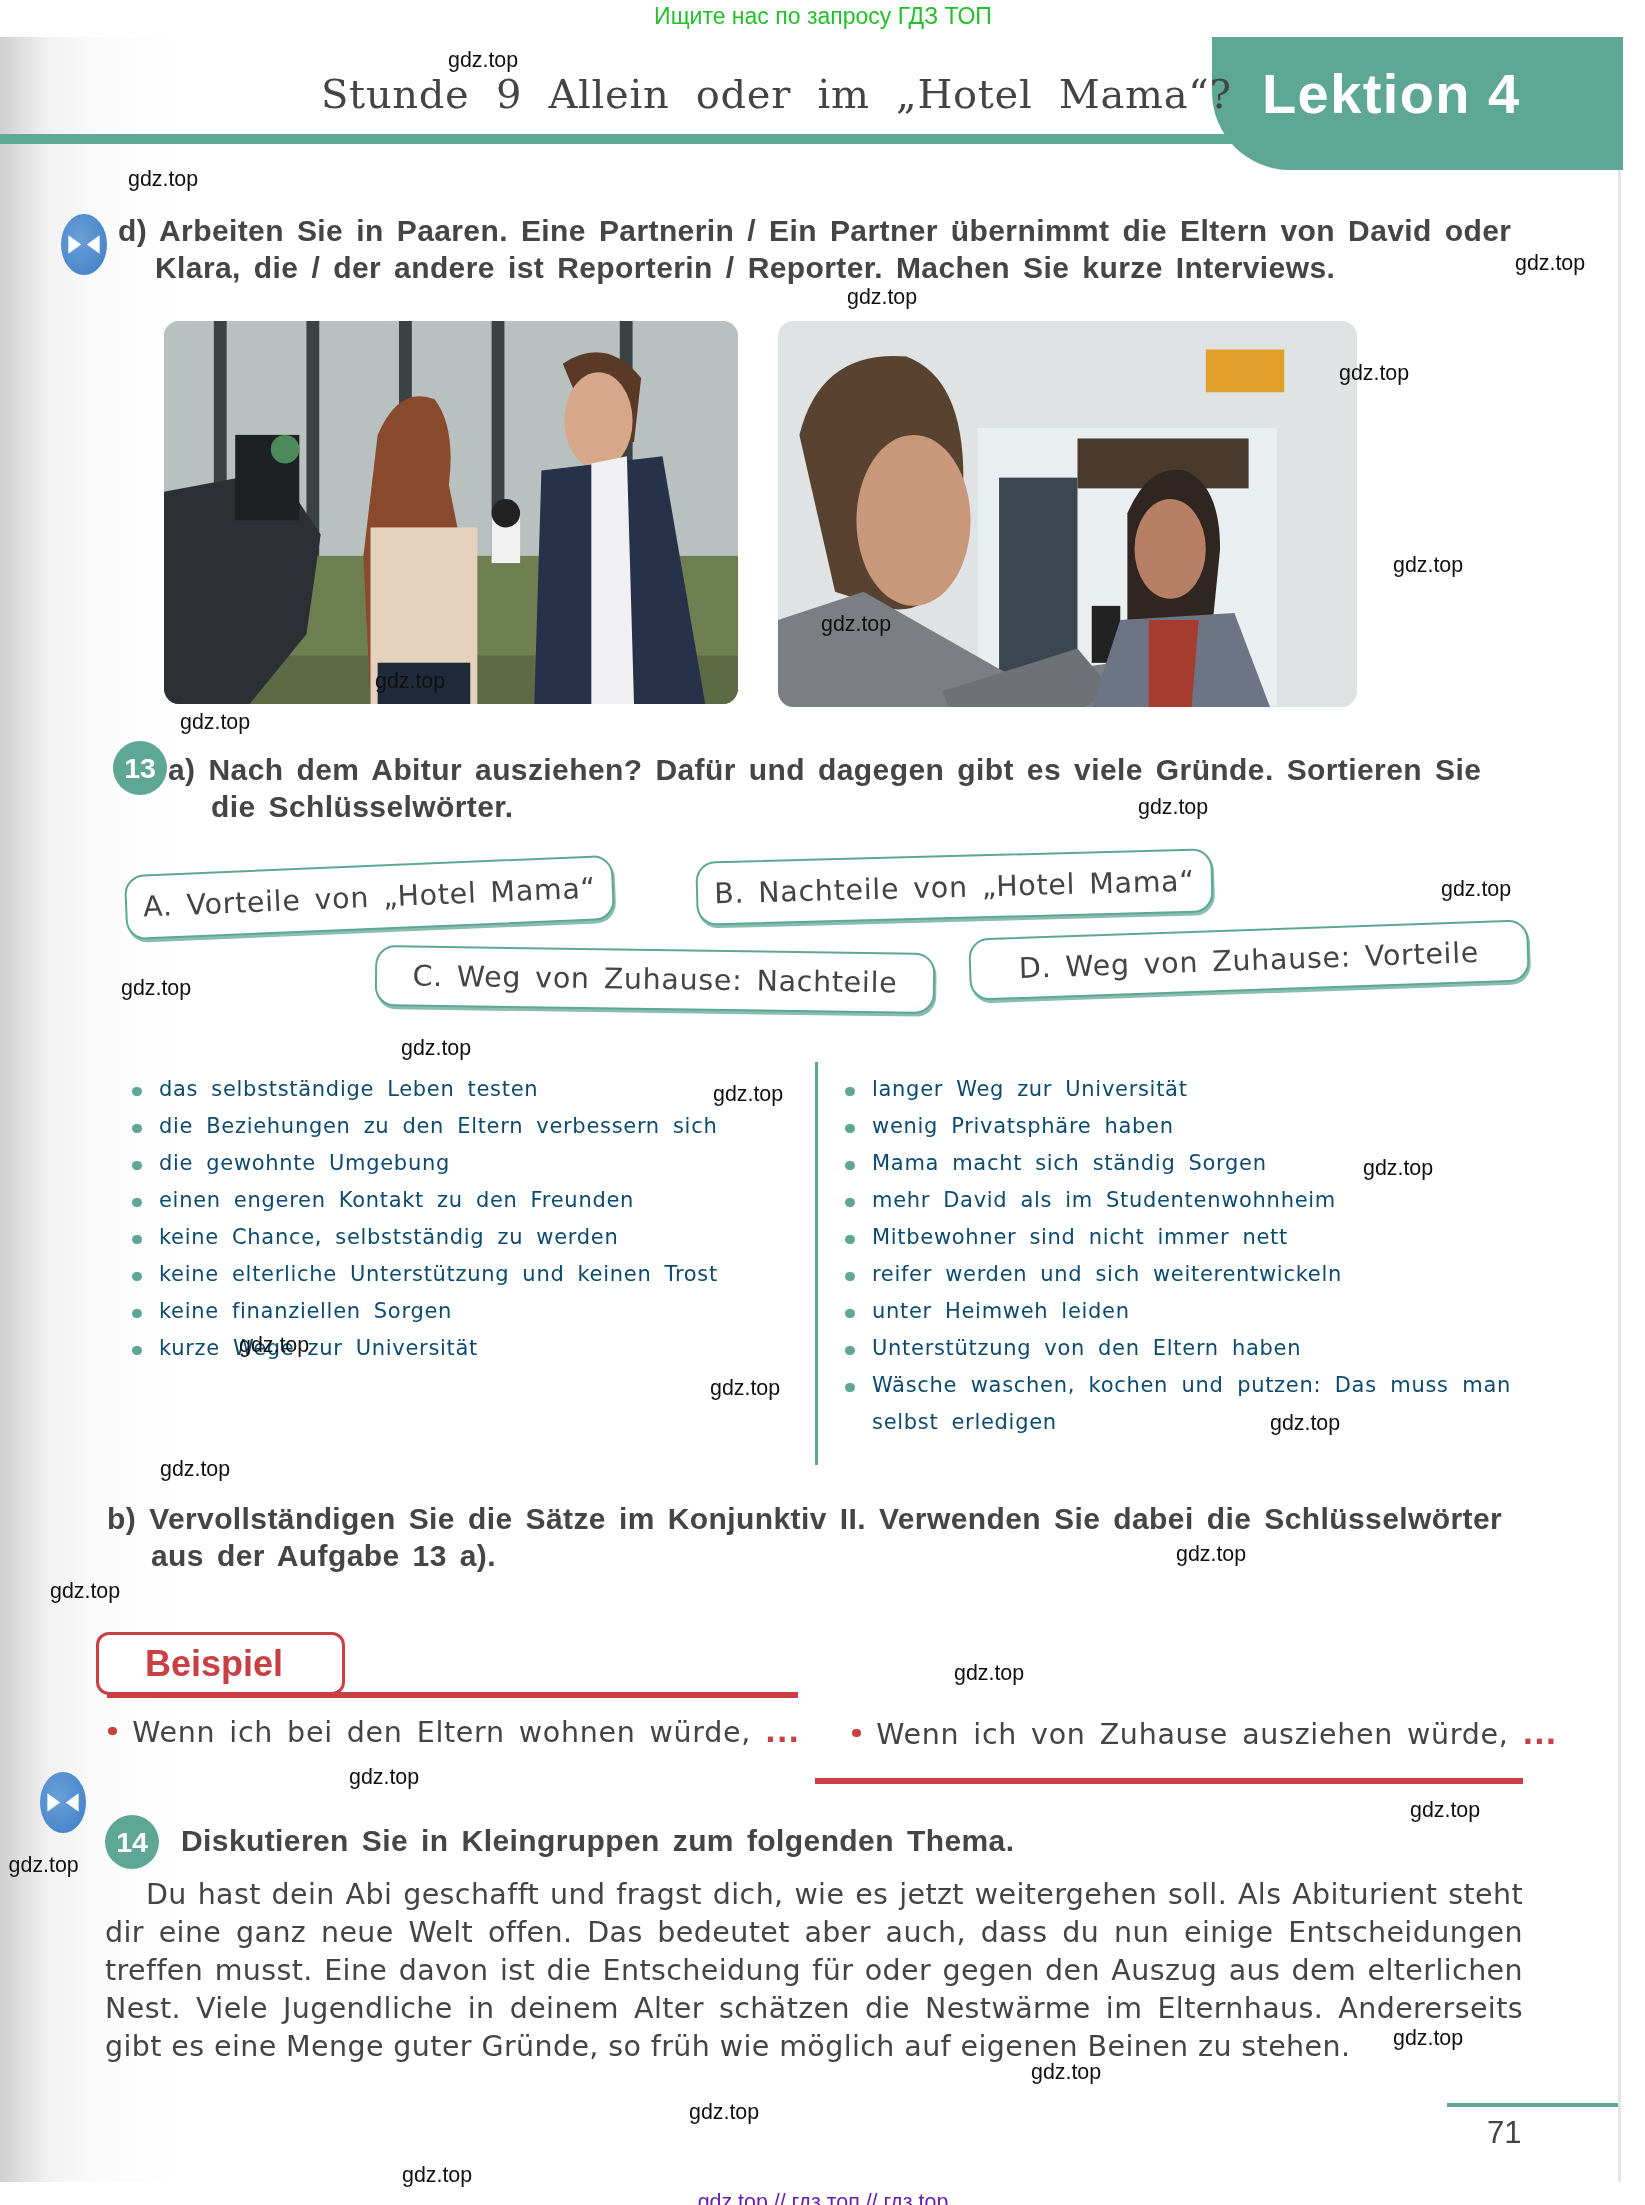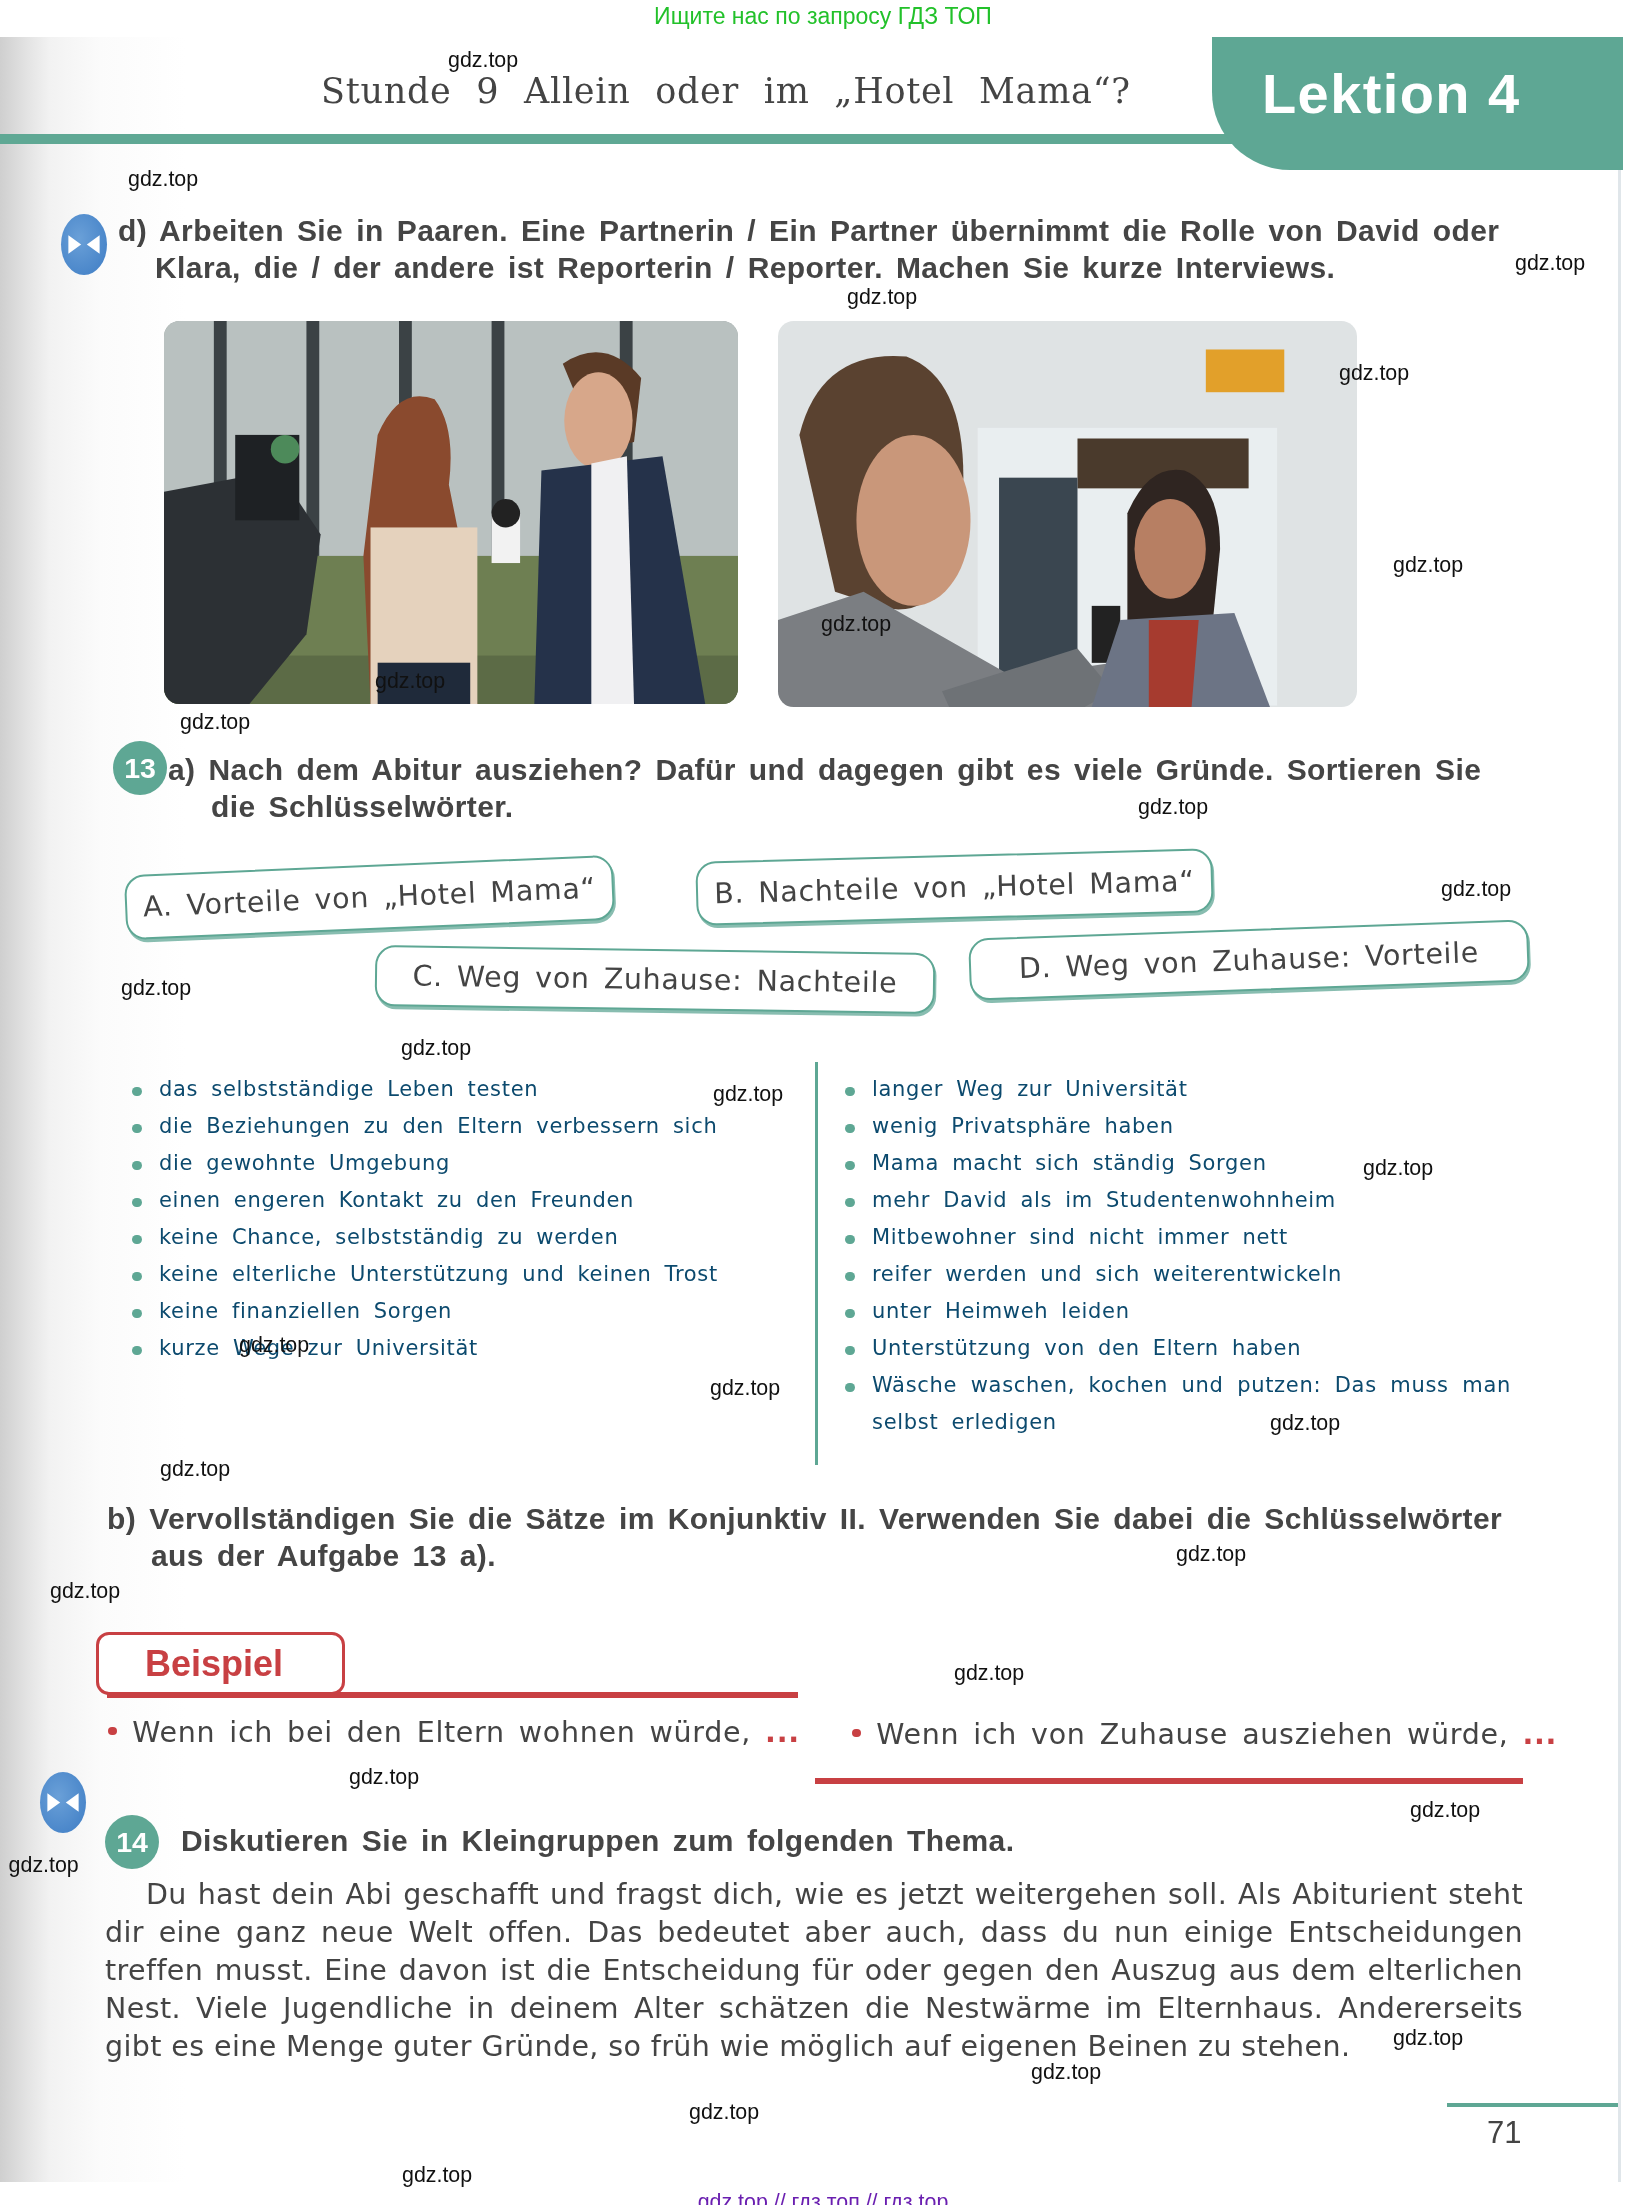--- a/index.html
+++ b/index.html
@@ -22,21 +22,21 @@
   .teal-rule { left: 0; top: 134px; width: 1240px; height: 10px; background: #5fa894; }
   .lektion-tab {
     left: 1212px; top: 37px; width: 411px; height: 133px; background: #5ea794;
     border-bottom-left-radius: 78px;
   }
   .lektion-text {
     left: 1262px; top: 61px; font-family: "Liberation Sans", sans-serif; font-weight: bold;
     font-size: 56px; color: #ffffff; letter-spacing: 1.4px; text-align: right;
   }
   .stunde-title {
-    left: 321px; top: 71px; font-family: "DejaVu Serif", serif; font-size: 35px; color: #444;
+    left: 321px; top: 71px; font-family: "DejaVu Serif", serif; font-size: 40px; color: #444;
     letter-spacing: 0.7px; word-spacing: 13px;
   }
   .wm { font-family: "Liberation Sans", sans-serif; font-size: 21.4px; color: #111; }
   .instr { font-family: "Liberation Sans", sans-serif; font-weight: bold; font-size: 30px; color: #454545; line-height: 37px; letter-spacing: 0.4px; word-spacing: 4.3px; }
   .blue-icon {
     width: 46px; height: 61px; border-radius: 50%;
     background: radial-gradient(ellipse at 40% 40%, #6aa0d8, #3d7cc4);
   }
   .blue-icon svg { width: 46px; height: 61px; }
   .num-badge {
@@ -83,21 +83,21 @@
 <div class="abs lektion-text">Lektion 4</div>
 <div class="abs stunde-title">Stunde 9   Allein oder im „Hotel Mama“?</div>
 
 <div class="abs blue-icon" style="left:61px; top:214px;">
   <svg viewBox="0 0 64 86">
       <polygon points="10,30 28,43 10,56" fill="#fff"></polygon>
       <polygon points="54,30 36,43 54,56" fill="#fff"></polygon>
     </svg>
 </div>
 <div class="abs instr" style="left:118px; top:212px; width:1418px;">
-  <div>d) Arbeiten Sie in Paaren. Eine Partnerin / Ein Partner übernimmt die Rolle von David oder</div>
+  <div>d) Arbeiten Sie in Paaren. Eine Partnerin / Ein Partner übernimmt die Eltern von David oder</div>
   <div style="padding-left:37px;">Klara, die / der andere ist Reporterin / Reporter. Machen Sie kurze Interviews.</div>
 </div>
 
 <div class="abs photo" style="left:164px; top:321px; width:574px; height:383px;">
   <svg width="574" height="383" viewBox="0 0 806 538" preserveAspectRatio="none">
     <rect width="806" height="538" fill="#9aa3a0"></rect>
     <rect x="0" y="0" width="806" height="330" fill="#b9c1c0"></rect>
     <g fill="#3b4245">
         <rect x="70" y="0" width="18" height="330"></rect>
         <rect x="200" y="0" width="18" height="330"></rect>

